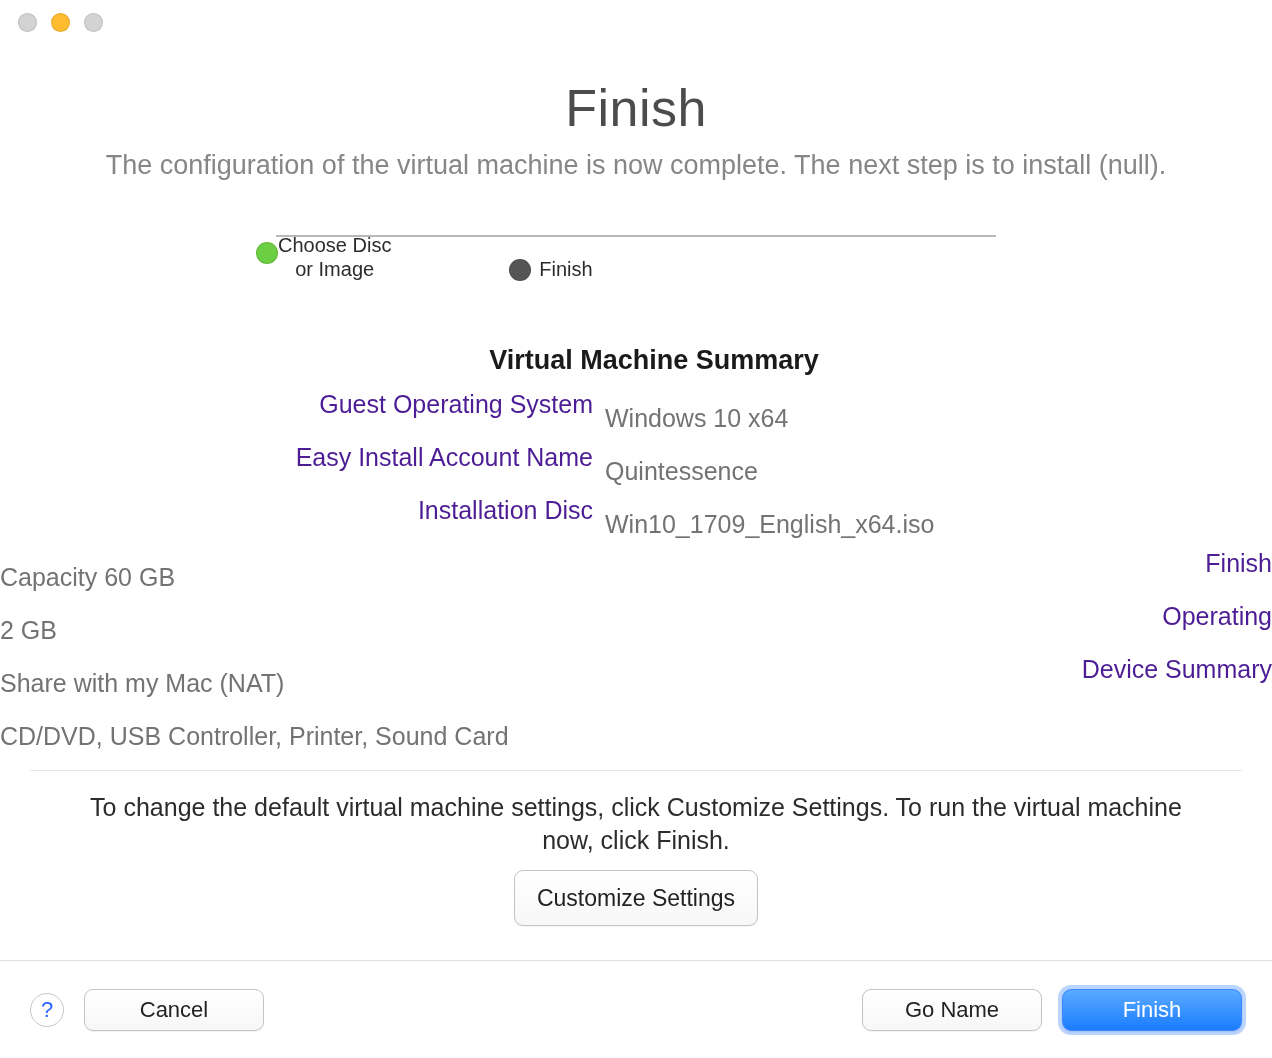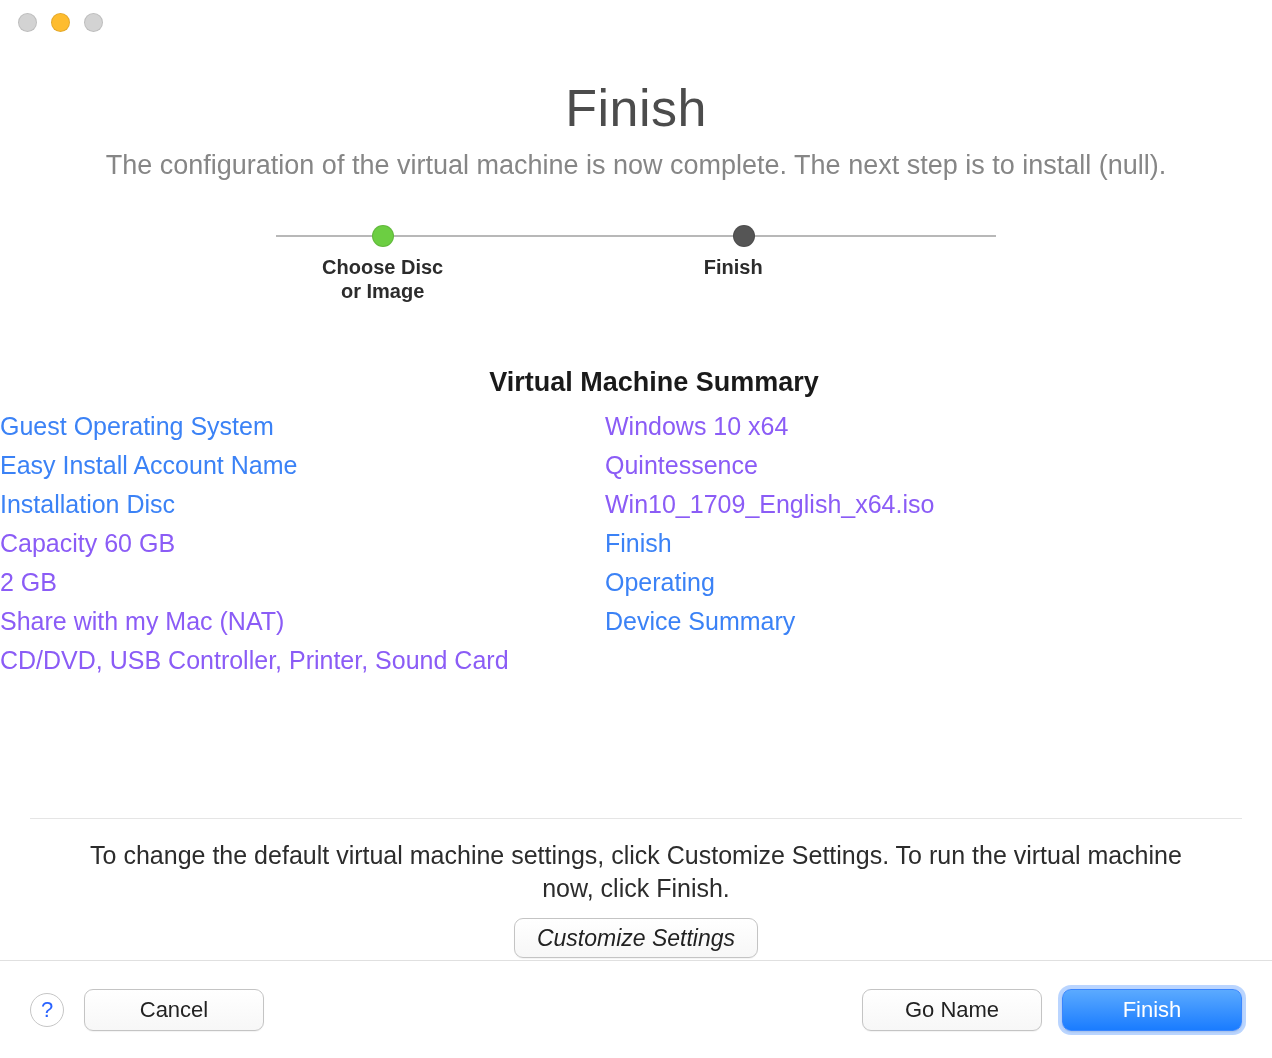--- a/index.html
+++ b/index.html
@@ -60,24 +60,22 @@
     .stepper-line {
       position: absolute;
       top: 10px;
       left: 20px;
       right: 20px;
       height: 2px;
       background: #b8b8b8;
     }
     .step {
       display: flex;
-      flex-direction: column;
       align-items: center;
       z-index: 1;
-      font-weight: bold;
     }
     .step:first-child { align-items: flex-start; }
     .step:last-child  { align-items: flex-end; }
     .step:first-child .step-dot { margin-left: 18px; }
     .step:last-child  .step-dot { margin-right: 8px; }
     .step-dot {
       width: 22px; height: 22px; border-radius: 50%;
       background: #6cce42;
       border: 1px solid rgba(0,0,0,0.10);
     }
@@ -104,30 +102,32 @@
       padding-left: 36px;
     }
     .summary-grid {
       display: grid;
       grid-template-columns: 593px 1fr;
       column-gap: 12px;
       row-gap: 10px;
       font-size: 25px;
     }
     .summary-label {
-      color: #3b82f6;
+      text-align: right;
+      color: #4c1d95;
     }
     .summary-value {
       text-align: left;
-      color: #8b5cf6;
+      color: #737373;
+      margin-top: 14px;
     }
 
     .lower-hint-wrap {
       position: absolute;
-      bottom: 100px;
+      bottom: 132px;
       left: 30px; right: 30px;
       border-top: 1px solid #e5e5e5;
       padding-top: 20px;
       text-align: center;
     }
     .lower-hint {
       font-size: 25px;
       color: #2c2c2c;
       line-height: 1.3;
       margin: 0 50px;
@@ -166,21 +166,21 @@
       height: 42px;
       padding: 0 32px;
       border-radius: 9px;
       border: 1px solid #c4c4c4;
       background: linear-gradient(to bottom, #ffffff, #f7f7f7);
       font-size: 22px;
       color: #222;
       cursor: pointer;
       box-shadow: 0 1px 1px rgba(0,0,0,0.05);
     }
-    .mac-btn.small { min-width: 0; padding: 0 22px; height: 40px; font-size: 23px; font-style: italic; }
+    .mac-btn.small { min-width: 0; padding: 0 22px; height: 56px; font-size: 23px; }
     .mac-btn.primary {
       background: linear-gradient(to bottom, #5baaff, #1a7cff);
       border: 1px solid #3a86ff;
       color: #ffffff;
       box-shadow: 0 0 0 4px rgba(58,134,255,0.35), 0 1px 2px rgba(0,0,0,0.15);
     }
     .footer-spacer { flex: 1; }
   </style>
 </head>
 <body>

